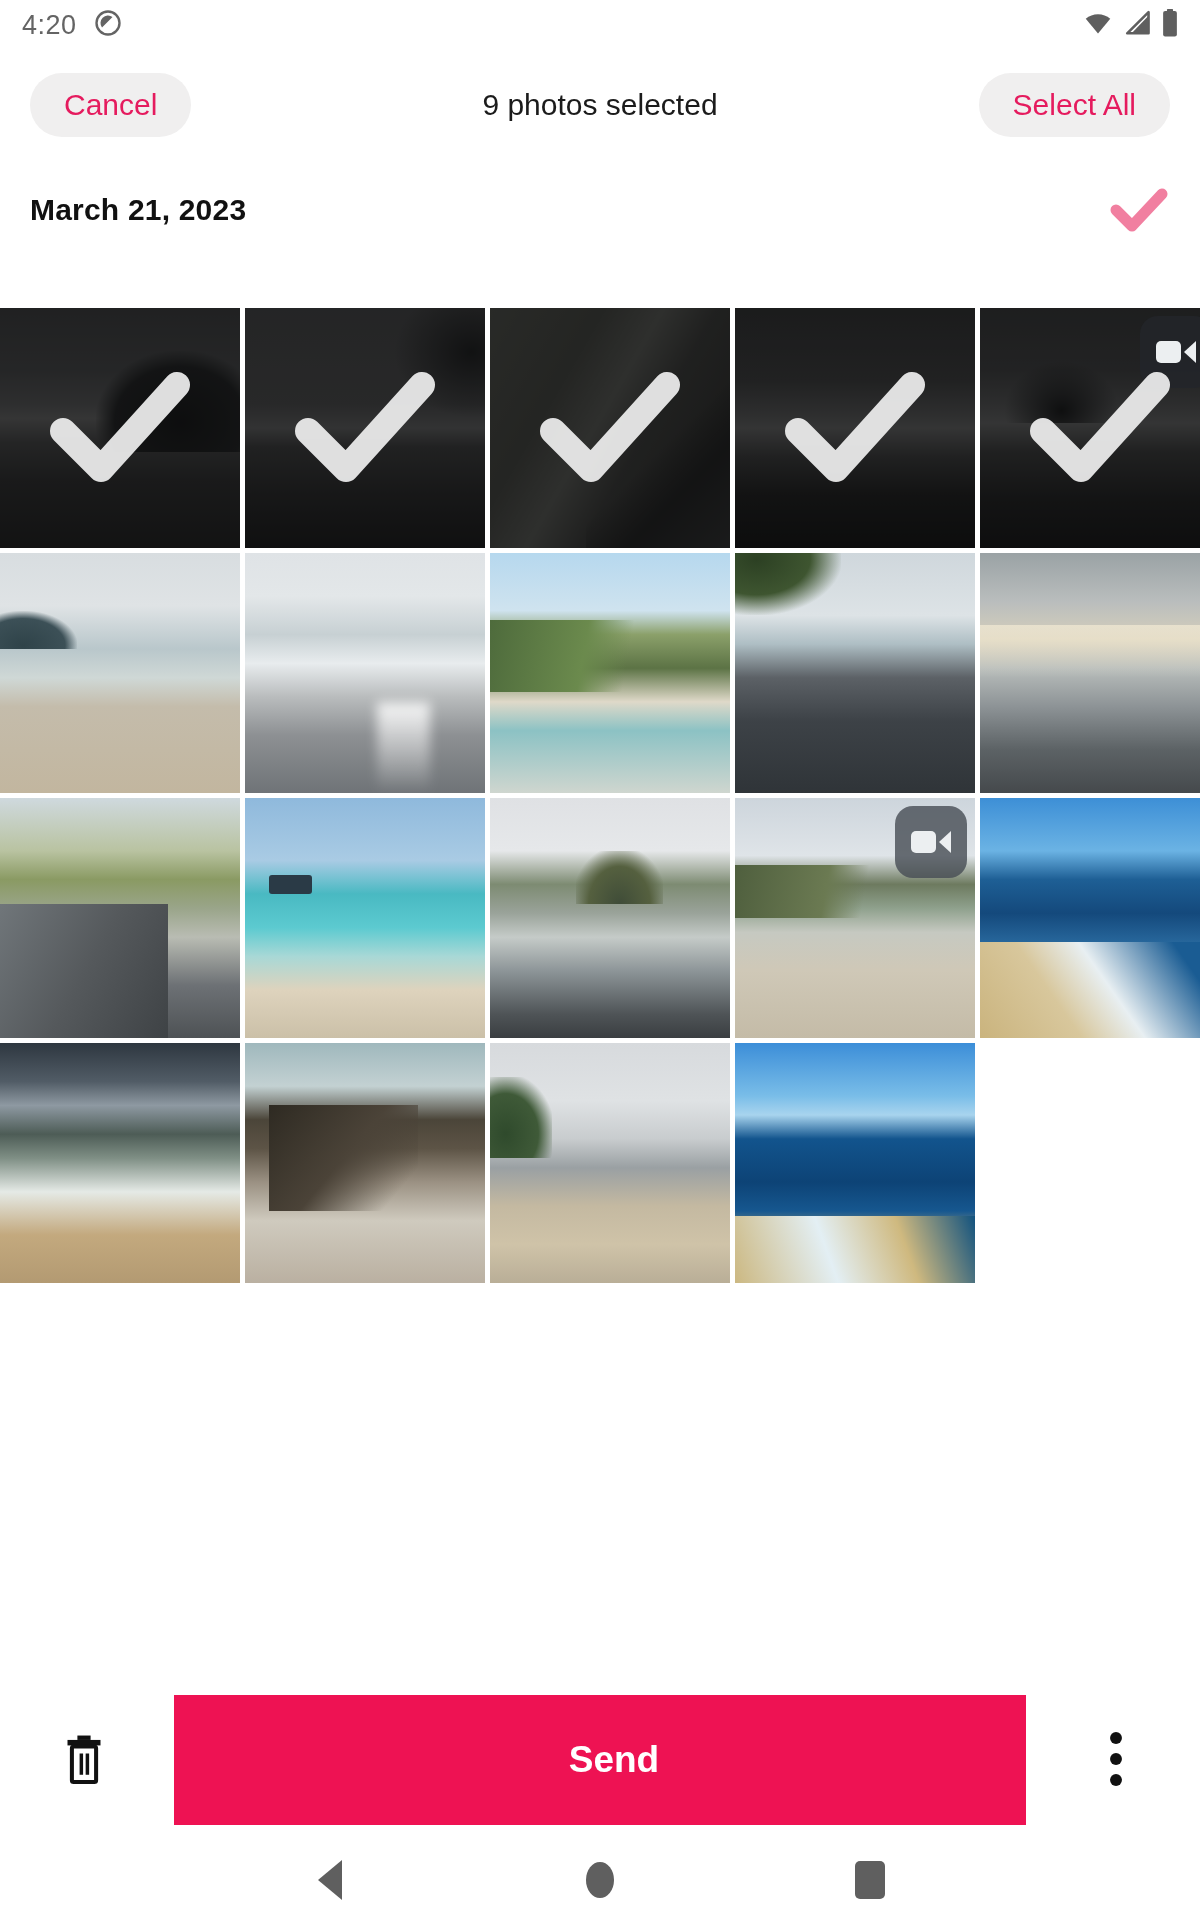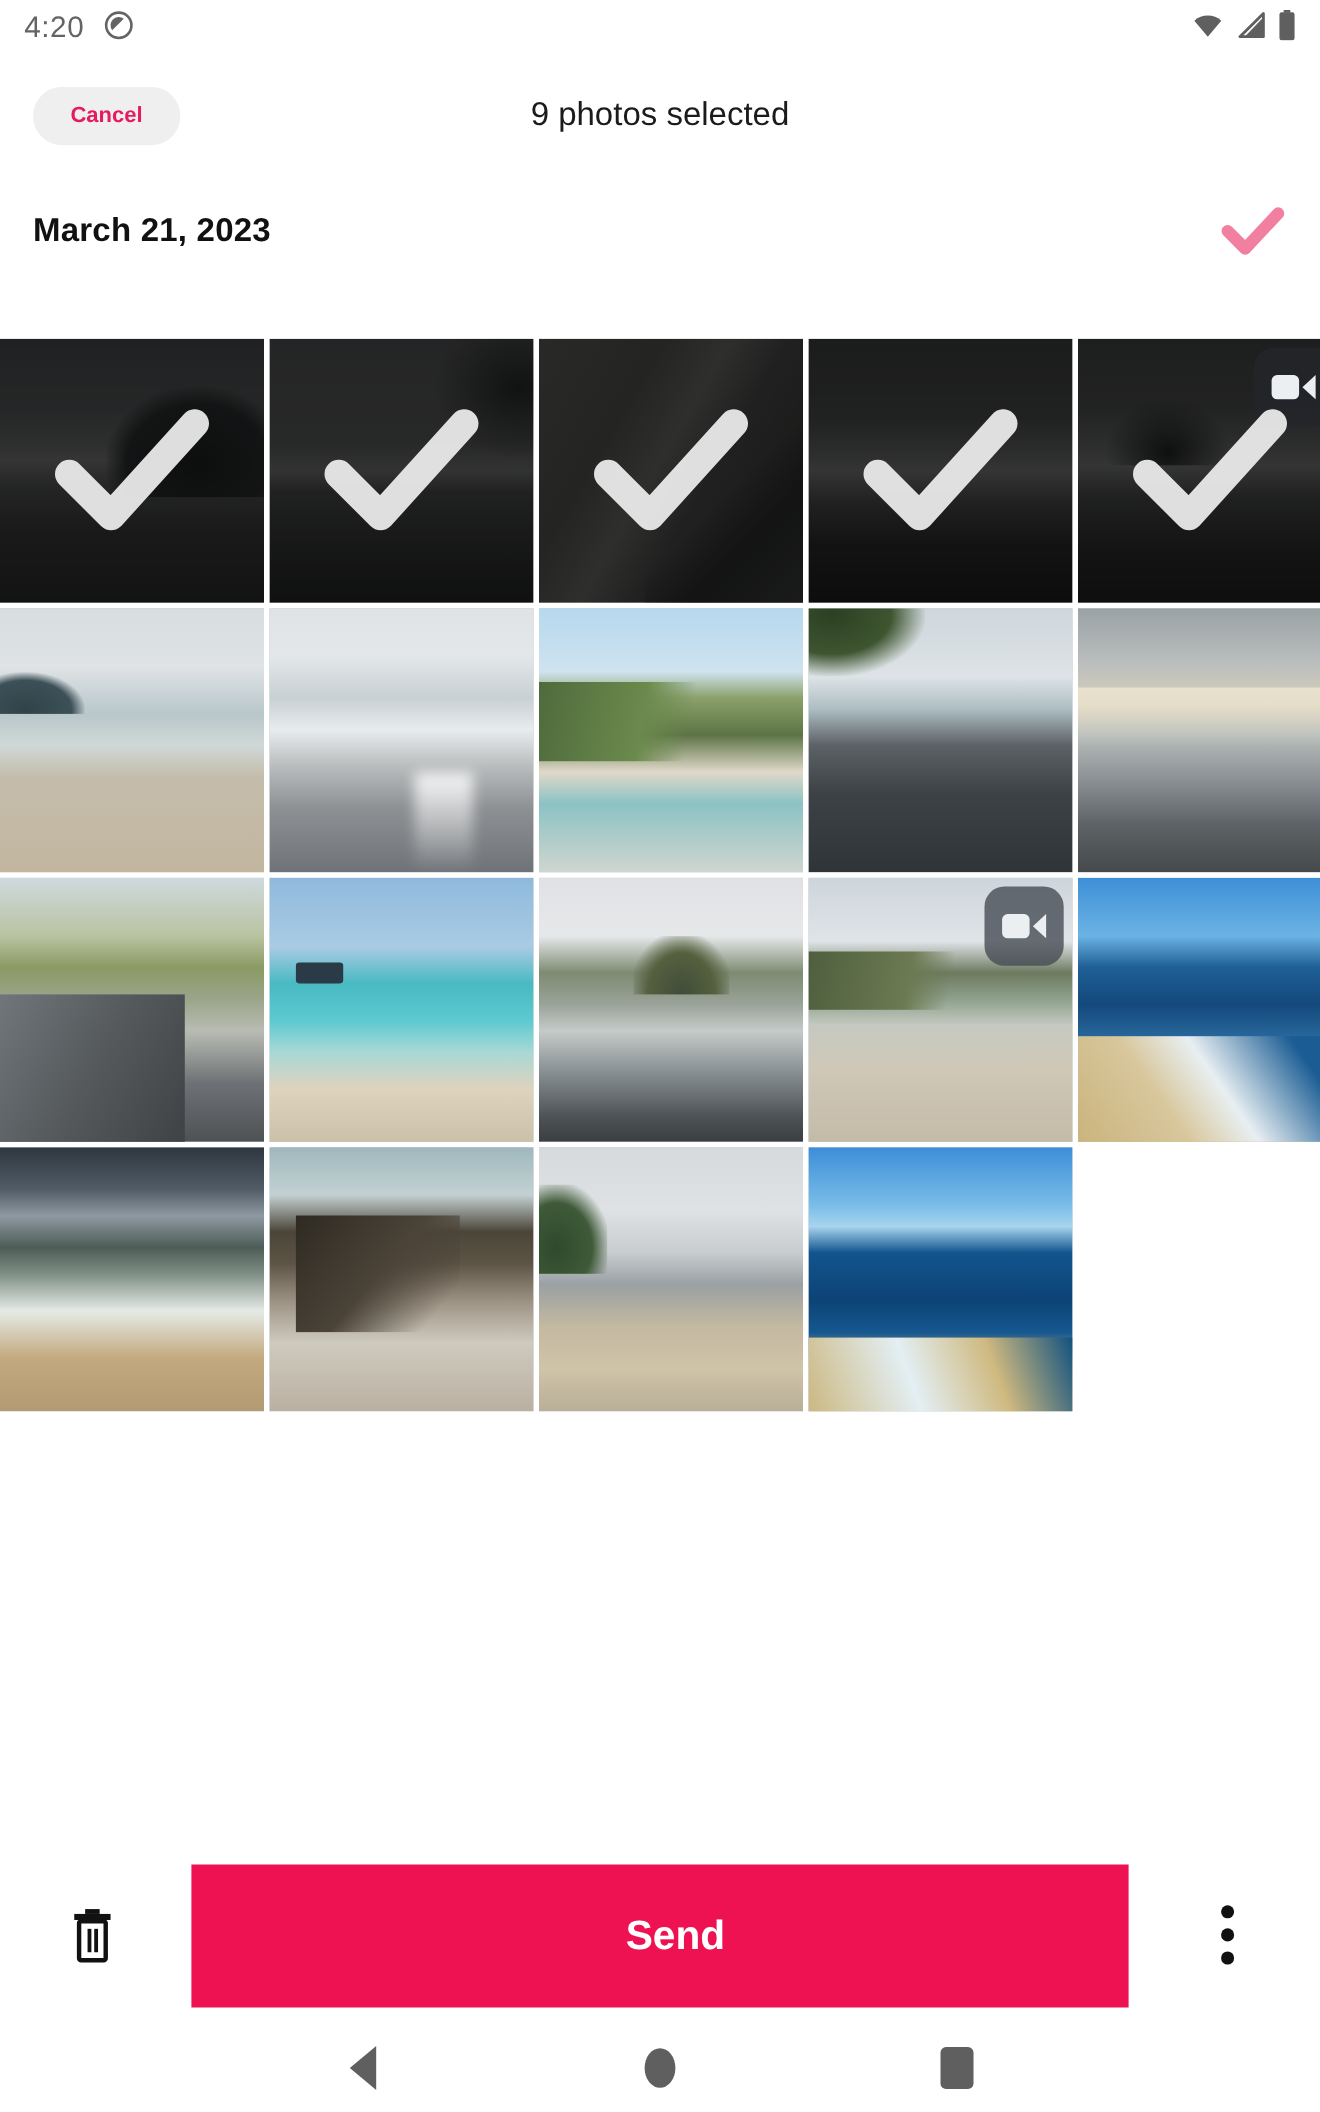--- a/index.html
+++ b/index.html
@@ -24,23 +24,23 @@
   
   .appbar {
     position: absolute; top: 50px; left: 0; width: 1200px; height: 110px;
     display: flex; align-items: center; justify-content: space-between;
     padding: 0 30px;
   }
   .pill {
     background: #F0EFEF;
     border-radius: 999px;
     padding: 15px 34px;
-    font-size: 20px;
+    font-size: 30px;
     color: #E51B5E;
-    font-weight: 700;
+    font-weight: 400;
     border: none;
     cursor: pointer;
     white-space: nowrap;
     font-family: "Liberation Sans", sans-serif;
   }
   .appbar-title {
     font-size: 30px; color: #1b1b1b; font-weight: 400;
     position:absolute; left:0; right:0; text-align:center; pointer-events:none;
   }
 
@@ -199,20 +199,21 @@
           <rect x="3.6" y="0" width="4.8" height="2" rx="0.6" fill="#5f5f5f"></rect>
           <rect x="0.6" y="1.6" width="10.8" height="20" rx="1.6" fill="#5f5f5f"></rect>
         </svg>
       </span>
     </div>
   </div>
 
   <div class="appbar">
     <button class="pill">Cancel</button>
     <div class="appbar-title">9 photos selected</div>
+    <button class="pill">Select All</button>
   </div>
 
   <div class="date-row">
     <span class="date-label">March 21, 2023</span>
     <span class="date-check">
       <svg width="58" height="48" viewBox="0 0 58 48">
         <path d="M6 24 L22 40 L52 8" fill="none" stroke="#F17FA0" stroke-width="11" stroke-linecap="round" stroke-linejoin="round"></path>
       </svg>
     </span>
   </div>

